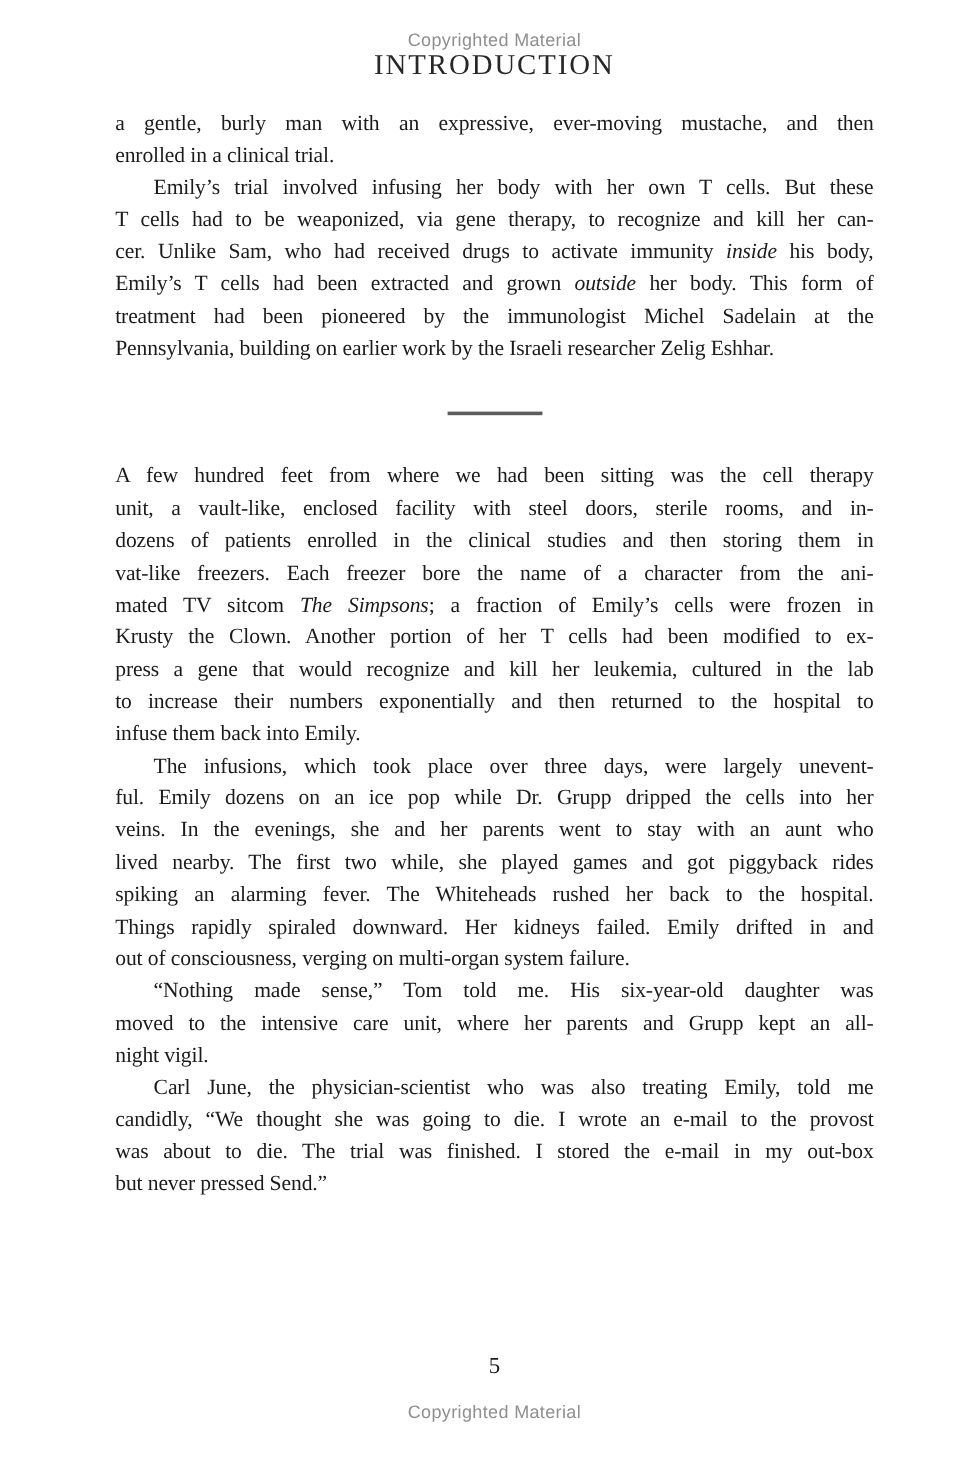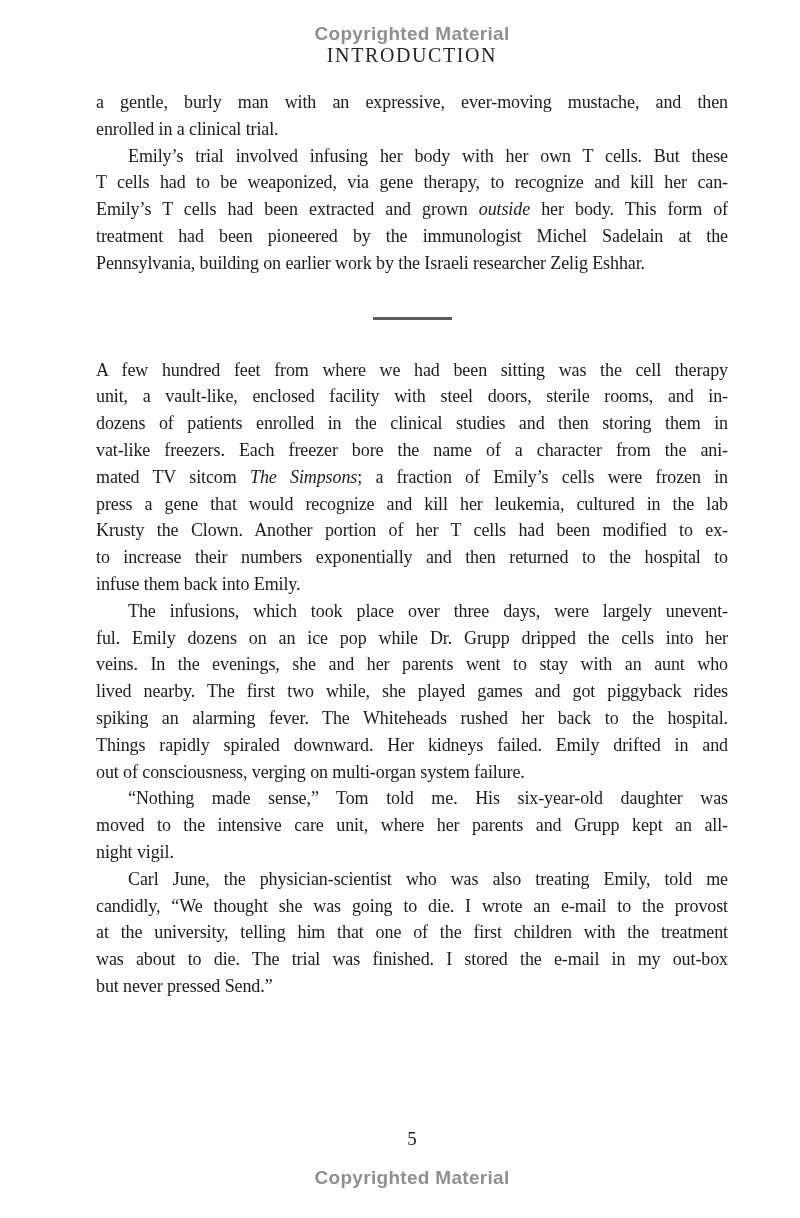--- a/index.html
+++ b/index.html
@@ -3,24 +3,24 @@
 <meta charset="utf-8">
 <style>
   html,body{margin:0;padding:0;background:#ffffff;}
   .page{
     position:relative;width:800px;height:1218px;background:#ffffff;overflow:hidden;
     font-family:"Liberation Serif","DejaVu Serif",serif;
   }
   .centered-col{position:absolute;left:96px;top:24px;width:632px;text-align:center;}
   .copyright{
     font-family:"Liberation Sans","DejaVu Sans",sans-serif;
-    font-size:19px;font-weight:bold;color:#8f8f8f;letter-spacing:.3px;line-height:19px;
+    font-size:15px;font-weight:normal;color:#8f8f8f;letter-spacing:.3px;line-height:19px;
   }
   .heading{
-    font-size:20px;letter-spacing:1.6px;color:#272727;line-height:23px;margin-top:1px;
+    font-size:24px;letter-spacing:1.6px;color:#272727;line-height:23px;margin-top:1px;
     font-weight:normal;
   }
   .body-text{
     position:absolute;left:96px;top:89px;width:632px;
     font-size:18px;line-height:26.8px;color:#1b1b1b;letter-spacing:-0.1px;
   }
   .paragraph{margin:0;}
   .line{text-align:justify;text-align-last:justify;}
   .line.last{text-align-last:left;}
   .line.indent{text-indent:32px;}
@@ -42,54 +42,54 @@
   </div>
 
   <div id="body-text" class="body-text">
       <div class="paragraph">
         <div class="line">a gentle, burly man with an expressive, ever-moving mustache, and then</div>
         <div class="line last">enrolled in a clinical trial.</div>
       </div>
       <div class="paragraph">
         <div class="line indent">Emily’s trial involved infusing her body with her own T cells. But these</div>
         <div class="line">T cells had to be weaponized, via gene therapy, to recognize and kill her can-</div>
+        <div class="line">cer. Unlike Sam, who had received drugs to activate immunity <i>inside</i> his body,</div>
         <div class="line">Emily’s T cells had been extracted and grown <i>outside</i> her body. This form of</div>
         <div class="line">treatment had been pioneered by the immunologist Michel Sadelain at the</div>
         <div class="line last">Pennsylvania, building on earlier work by the Israeli researcher Zelig Eshhar.</div>
       </div>
       <div class="divider"></div>
       <div class="paragraph">
         <div class="line">A few hundred feet from where we had been sitting was the cell therapy</div>
         <div class="line">unit, a vault-like, enclosed facility with steel doors, sterile rooms, and in-</div>
         <div class="line">dozens of patients enrolled in the clinical studies and then storing them in</div>
         <div class="line">vat-like freezers. Each freezer bore the name of a character from the ani-</div>
         <div class="line">mated TV sitcom <i>The Simpsons</i>; a fraction of Emily’s cells were frozen in</div>
+        <div class="line">Krusty the Clown. Another portion of her T cells had been modified to ex-</div>
         <div class="line">press a gene that would recognize and kill her leukemia, cultured in the lab</div>
-        <div class="line">Krusty the Clown. Another portion of her T cells had been modified to ex-</div>
         <div class="line">to increase their numbers exponentially and then returned to the hospital to</div>
         <div class="line last">infuse them back into Emily.</div>
       </div>
       <div class="paragraph">
         <div class="line indent">The infusions, which took place over three days, were largely unevent-</div>
         <div class="line">ful. Emily dozens on an ice pop while Dr. Grupp dripped the cells into her</div>
         <div class="line">veins. In the evenings, she and her parents went to stay with an aunt who</div>
         <div class="line">lived nearby. The first two while, she played games and got piggyback rides</div>
         <div class="line">spiking an alarming fever. The Whiteheads rushed her back to the hospital.</div>
         <div class="line">Things rapidly spiraled downward. Her kidneys failed. Emily drifted in and</div>
         <div class="line last">out of consciousness, verging on multi-organ system failure.</div>
       </div>
       <div class="paragraph">
         <div class="line indent">“Nothing made sense,” Tom told me. His six-year-old daughter was</div>
         <div class="line">moved to the intensive care unit, where her parents and Grupp kept an all-</div>
         <div class="line last">night vigil.</div>
       </div>
       <div class="paragraph">
         <div class="line indent">Carl June, the physician-scientist who was also treating Emily, told me</div>
         <div class="line">candidly, “We thought she was going to die. I wrote an e-mail to the provost</div>
-        <div class="line">at the university, telling him that one of the first children with the treatment</div>
         <div class="line">was about to die. The trial was finished. I stored the e-mail in my out-box</div>
         <div class="line last">but never pressed Send.”</div>
       </div>
     </div>
 
   <div class="page-number">5</div>
 
   <div class="copyright bottom">Copyrighted Material</div>
 
 </div>

